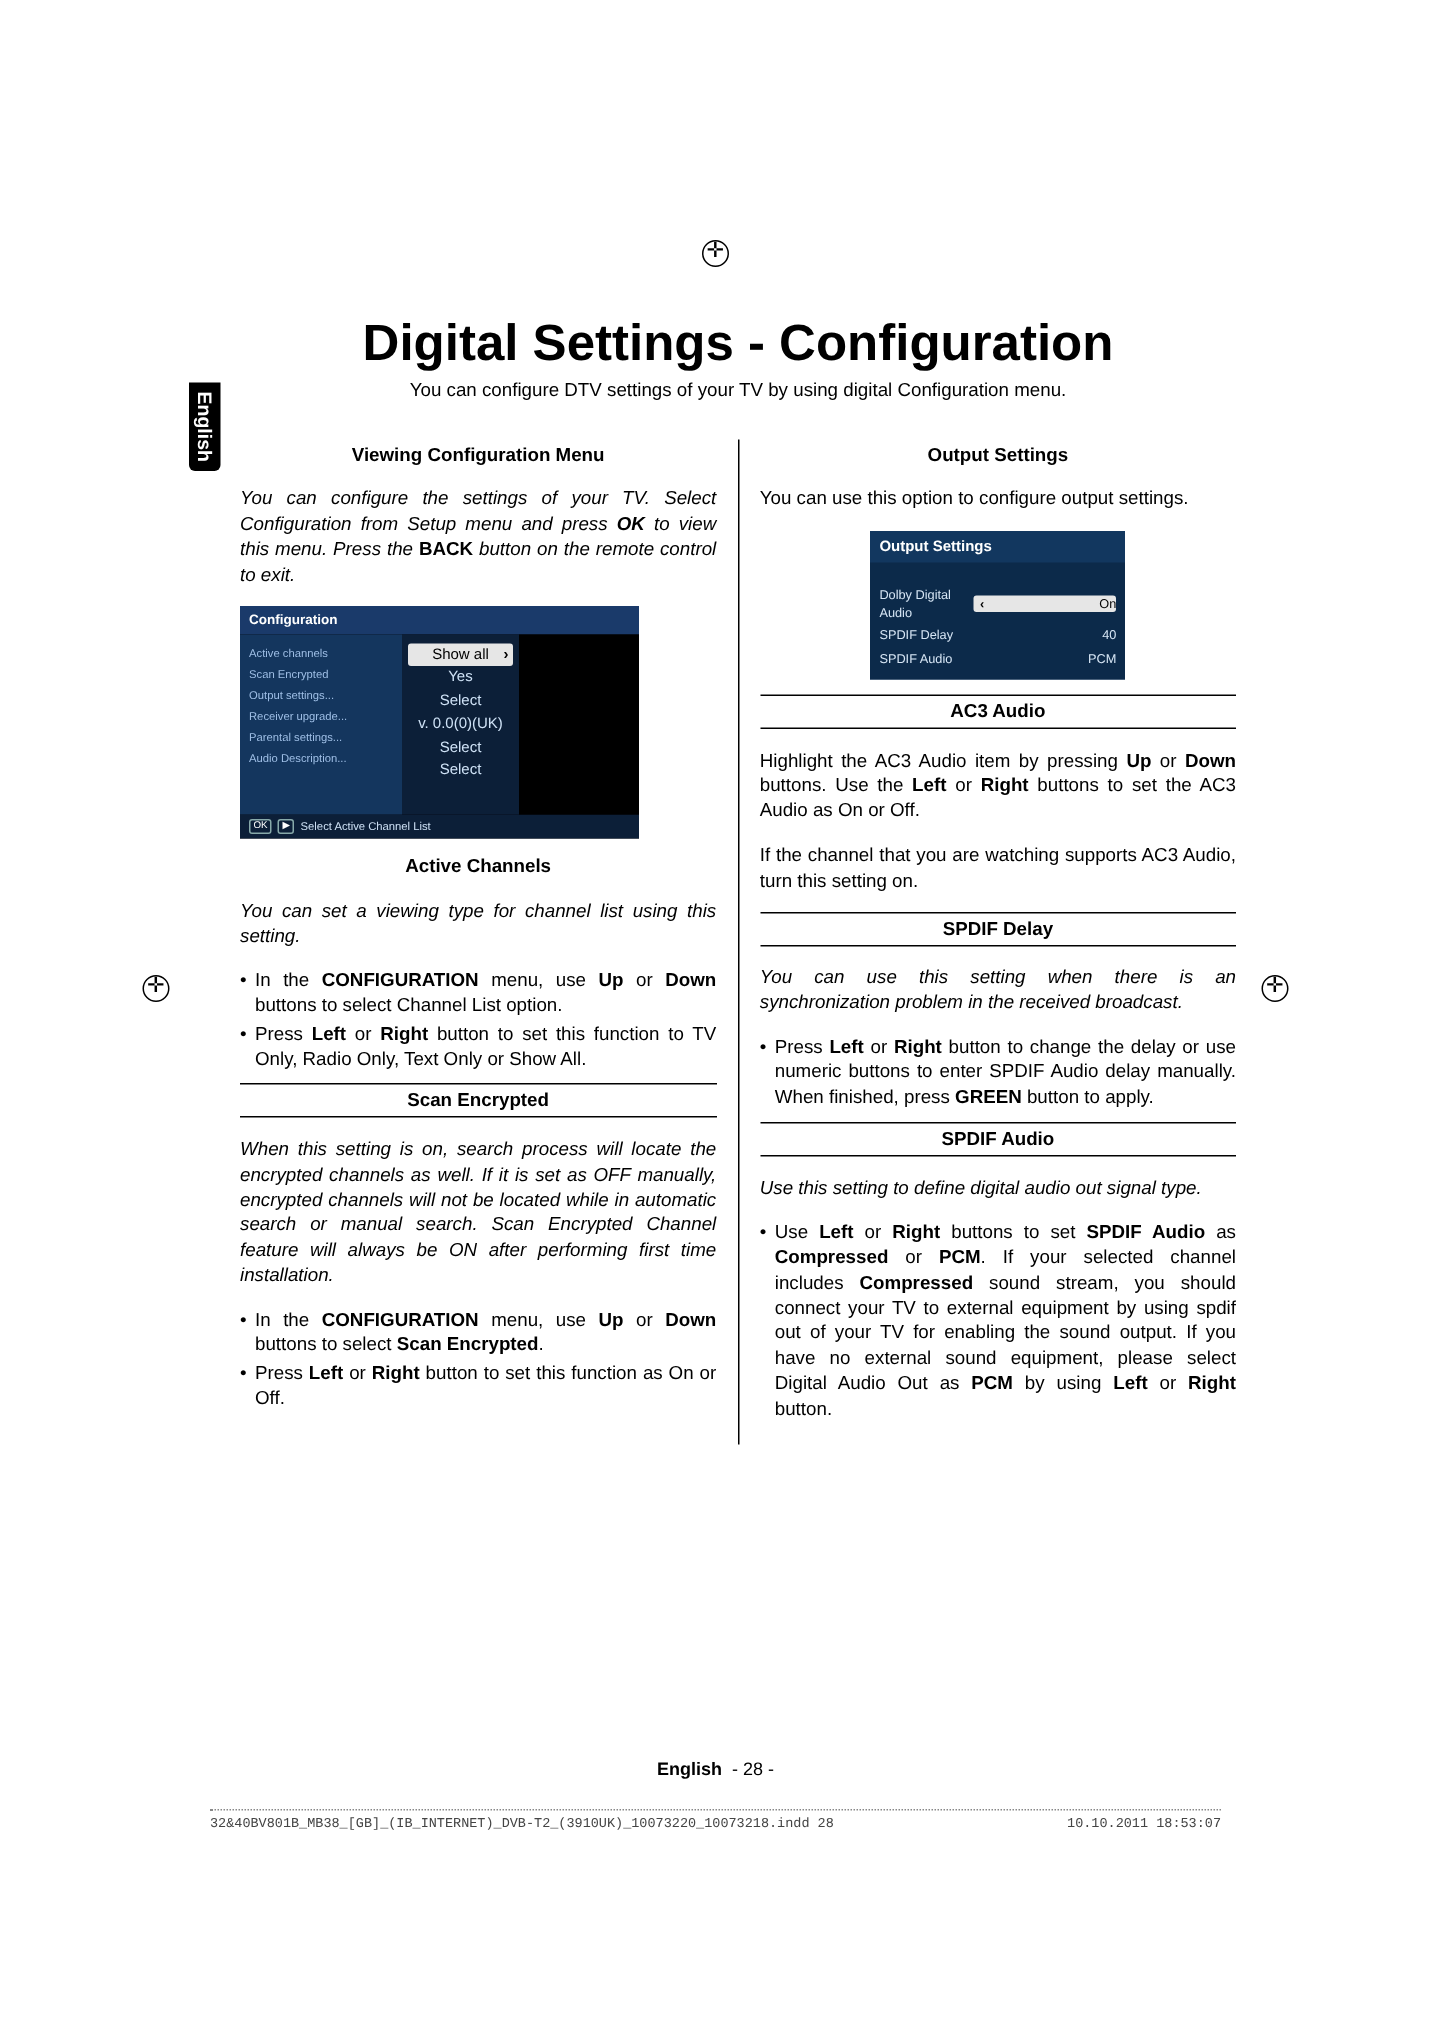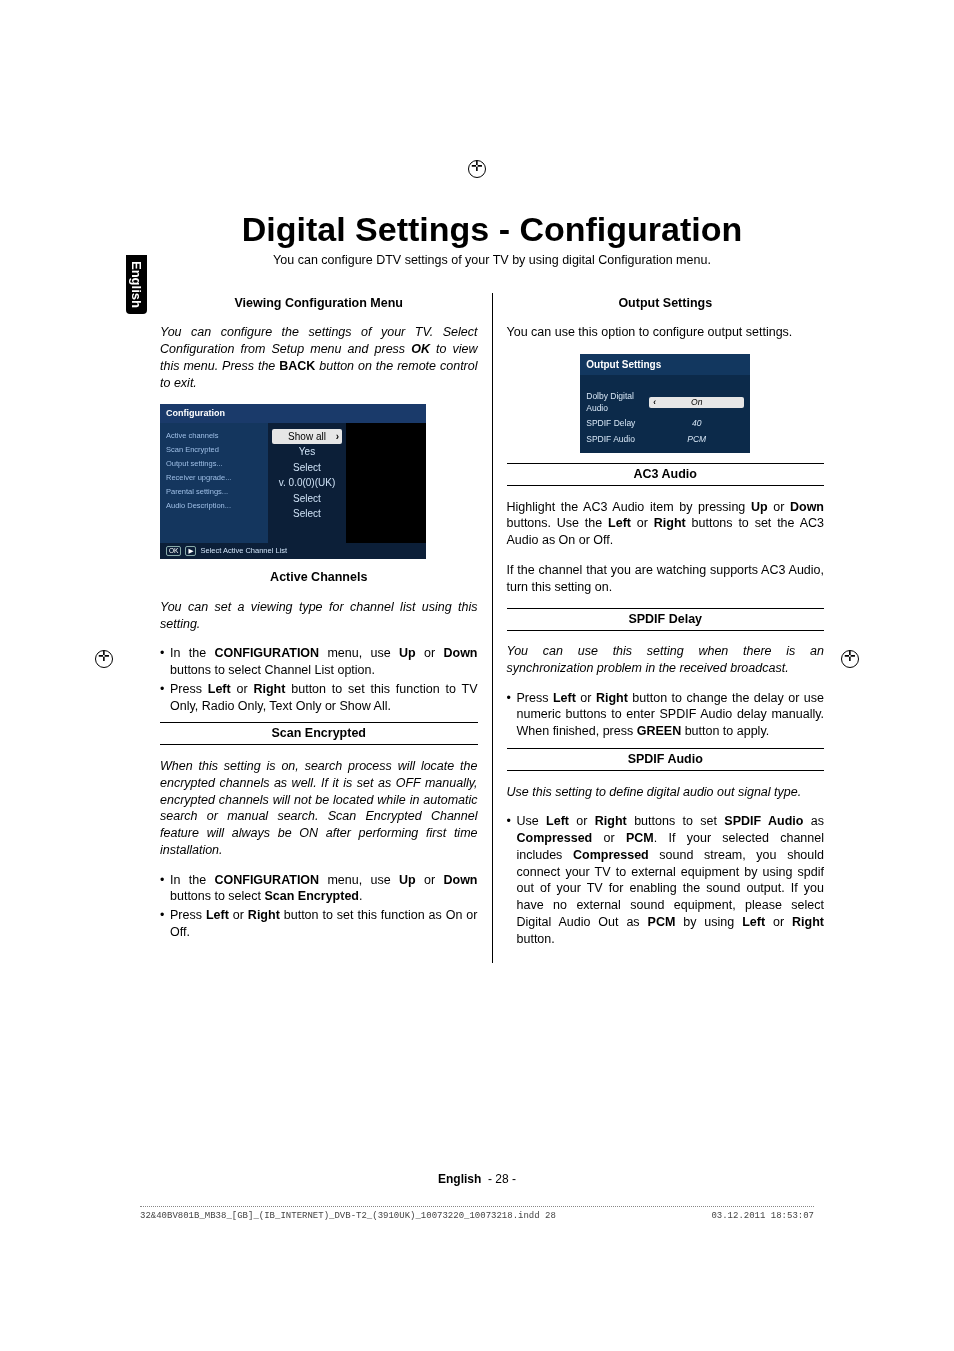--- a/index.html
+++ b/index.html
@@ -166,21 +166,21 @@
     padding:14px 6px 6px 6px;
     background:#0c2a4a;
   }
   .osd2-row{
     display:flex; align-items:center;
     padding:2px 0;
     font-size:8.5px;
   }
   .osd2-row .lbl{ width:63px; color:#d7e6f5;}
   .osd2-row .val{
-    flex:1; text-align:center; color:#d7e6f5;font-style:italic;
+    flex:1; text-align:right; color:#d7e6f5;
   }
   .osd2-row.sel .val{
     background:#e6e6e6; color:#000; border-radius:2px; position:relative;
   }
   .osd2-row.sel .val::before{
     content:"‹"; position:absolute; left:4px; color:#000; font-weight:bold;
   }
   .footer{
     position:absolute;
     bottom:165px;
@@ -322,15 +322,15 @@
       </div>
     </div>
   </div>
 
   <div class="footer">
     <b>English</b>&nbsp;&nbsp;<span>- 28 -</span>
   </div>
 
   <div class="footline">
     <span>32&amp;40BV801B_MB38_[GB]_(IB_INTERNET)_DVB-T2_(3910UK)_10073220_10073218.indd   28</span>
-    <span>03.12.2011   18:53:07</span>
+    <span>10.10.2011   18:53:07</span>
   </div>
 </div>
 
 </body></html>

